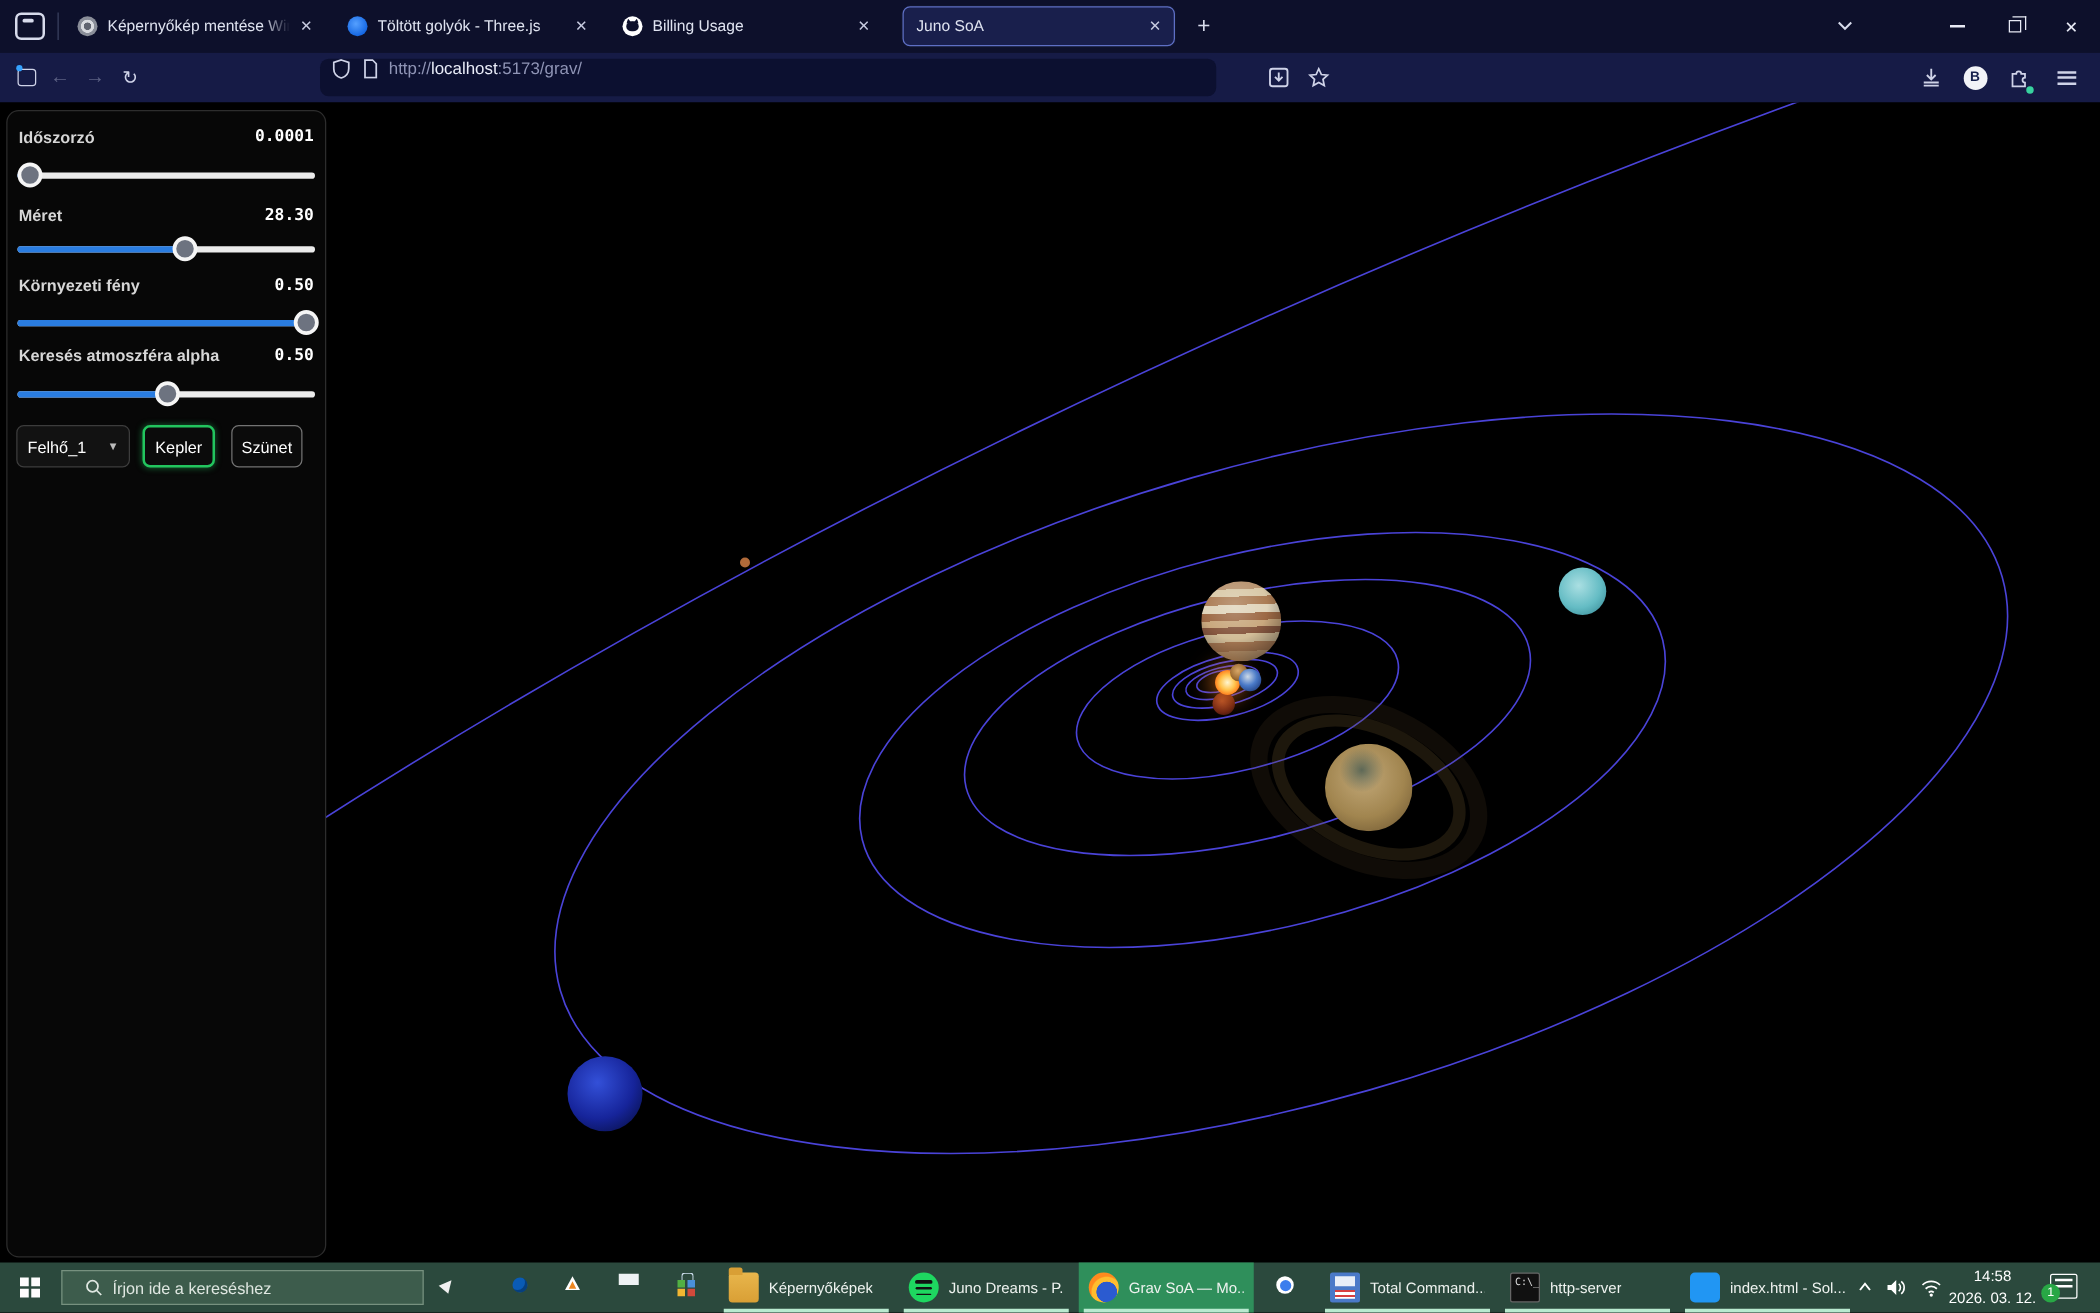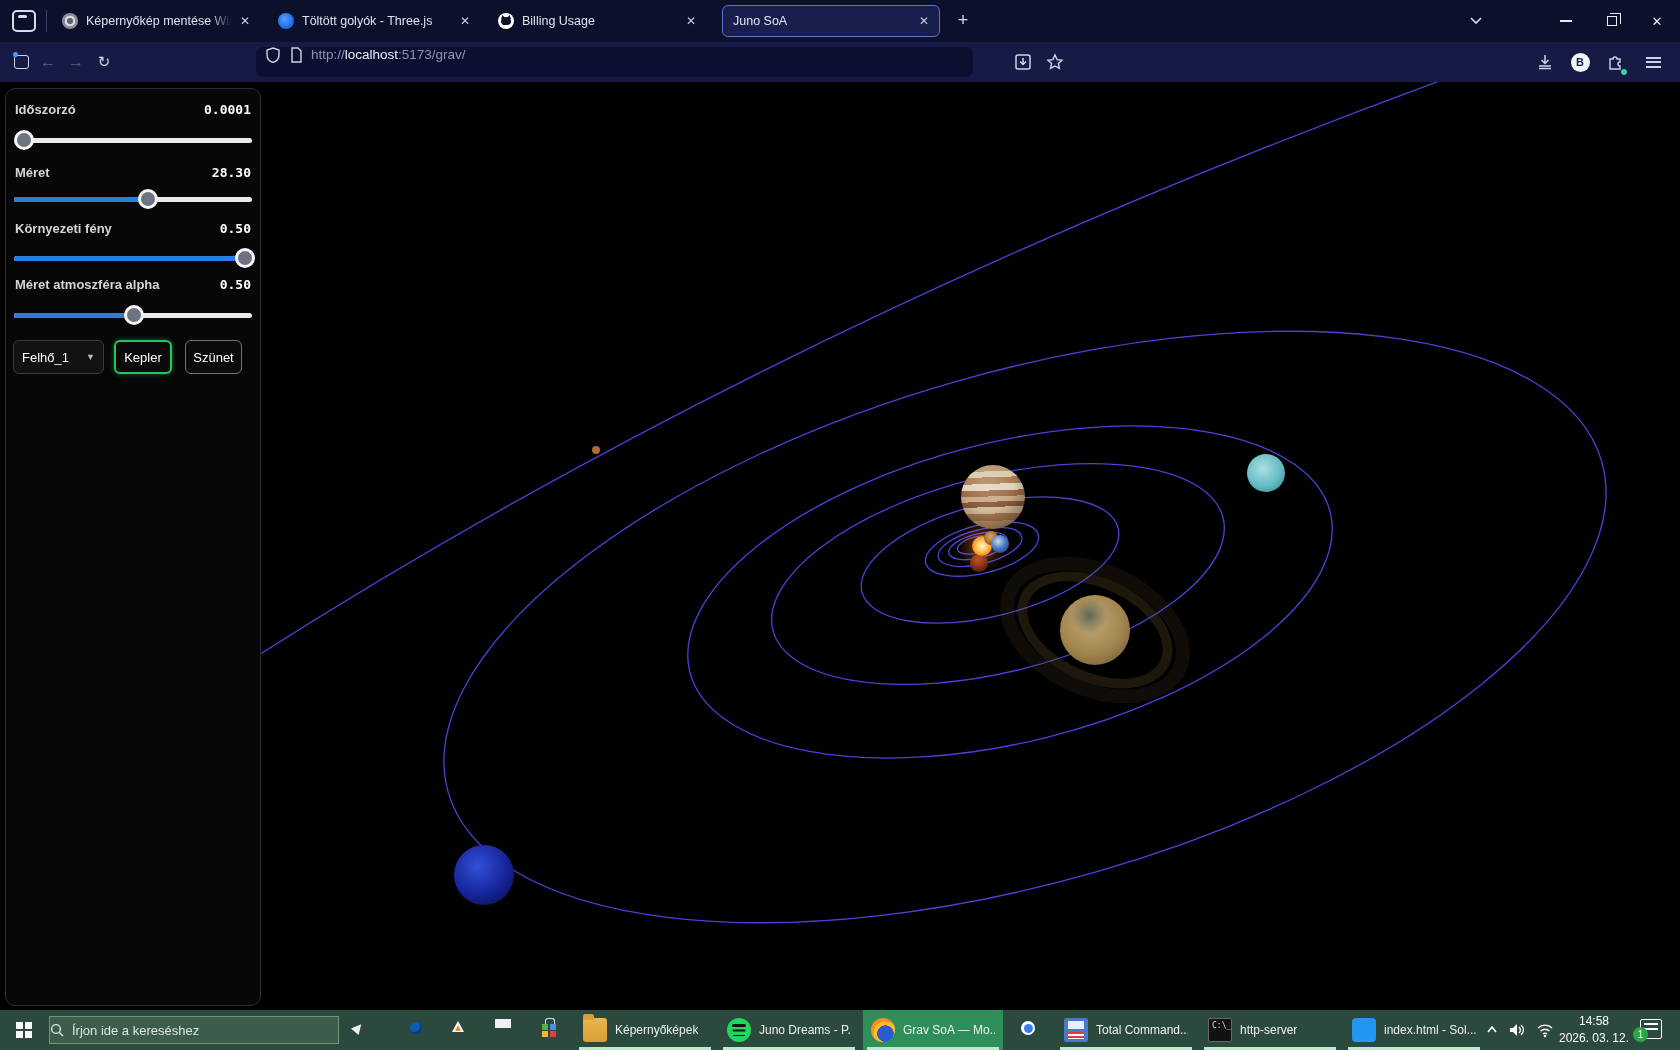--- a/index.html
+++ b/index.html
@@ -108,21 +108,21 @@
   .pbtn.kepler { left:108px; width:58px; border:2px solid #22c55e; box-shadow:0 0 5px rgba(34,197,94,.5); }
   .pbtn.pause  { left:179px; width:57px; border:1px solid #737373; }
 
   
   .taskbar { position:absolute; left:0; top:1010px; width:1680px; height:40px; background:#2b493d; z-index:6; }
   .start { position:absolute; left:0; top:0; width:48px; height:40px; display:flex;
            align-items:center; justify-content:center; }
   .winlogo { width:16px; height:16px; display:grid; grid-template-columns:7px 7px; gap:2px; }
   .winlogo i { background:#fdfdfd; width:7px; height:7px; }
   .tsearch { position:absolute; left:49px; top:6px; width:290px; height:28px; background:#3d5c4c;
-             border:1px solid #77917f; display:flex; align-items:center; padding:0 0; }
+             border:1px solid #77917f; display:flex; align-items:center; padding:0 18px; }
   .tsearch span { margin-left:8px; font-size:13px; color:#dfe7e1; }
   .pin { position:absolute; top:6px; width:28px; height:28px; border-radius:4px; }
   .tbtn { position:absolute; top:0; width:140px; height:40px; display:flex; align-items:center;
           padding:0 8px; color:#eef2ef; font-size:12px; }
   .tbtn .lbl { margin-left:8px; white-space:nowrap; overflow:hidden; }
   .tbtn .under, .underline { position:absolute; left:4px; right:4px; bottom:0; height:3px; background:#b9ead0; }
   .tbtn.active { background:#2f8f5b; }
   .appico { width:24px; height:24px; flex:none; position:relative; border-radius:4px; }
   .ico-folder { background:linear-gradient(#e8b64c,#d99f35); border-radius:3px; }
   .ico-folder::before { content:""; position:absolute; left:0; top:-4px; width:11px; height:6px;
@@ -312,21 +312,21 @@
   </div>
 
   <span class="p-label" style="top:132px;">Környezeti fény</span>
   <span class="p-value" style="top:132px;">0.50</span>
   <div class="slider" style="top:159px;">
     <div class="track"></div>
       <div class="fill" style="width:97%;"></div>
       <div class="thumb" style="left:97%;"></div>
   </div>
 
-  <span class="p-label" style="top:188px;">Méret atmoszféra alpha</span>
+  <span class="p-label" style="top:188px;">Keresés atmoszféra alpha</span>
   <span class="p-value" style="top:188px;">0.50</span>
   <div class="slider" style="top:216px;">
     <div class="track"></div>
       <div class="fill" style="width:50.4%;"></div>
       <div class="thumb" style="left:50.4%;"></div>
   </div>
 
   <div class="pselect">
     <span>Felhő_1</span>
     <span class="caret">▼</span>

